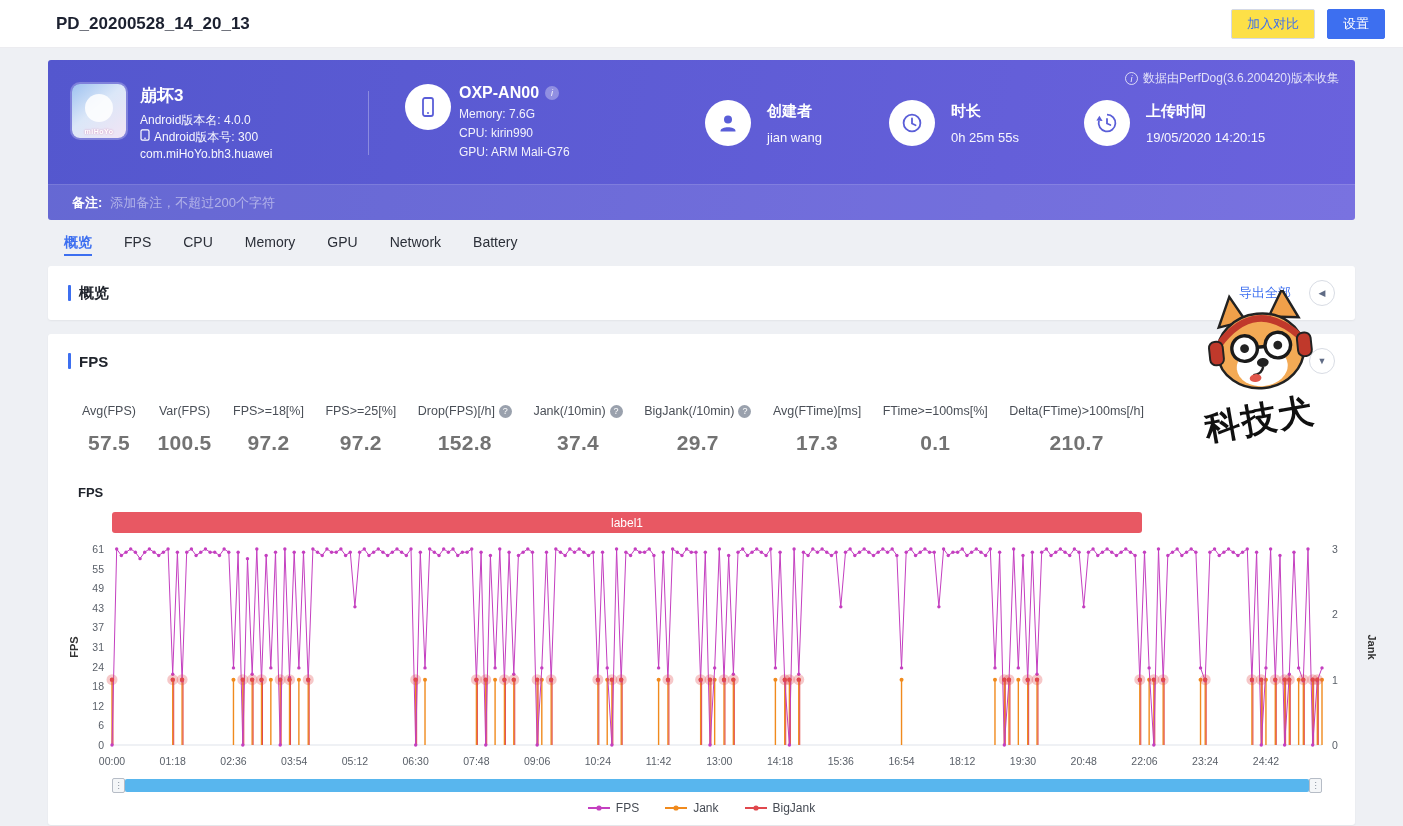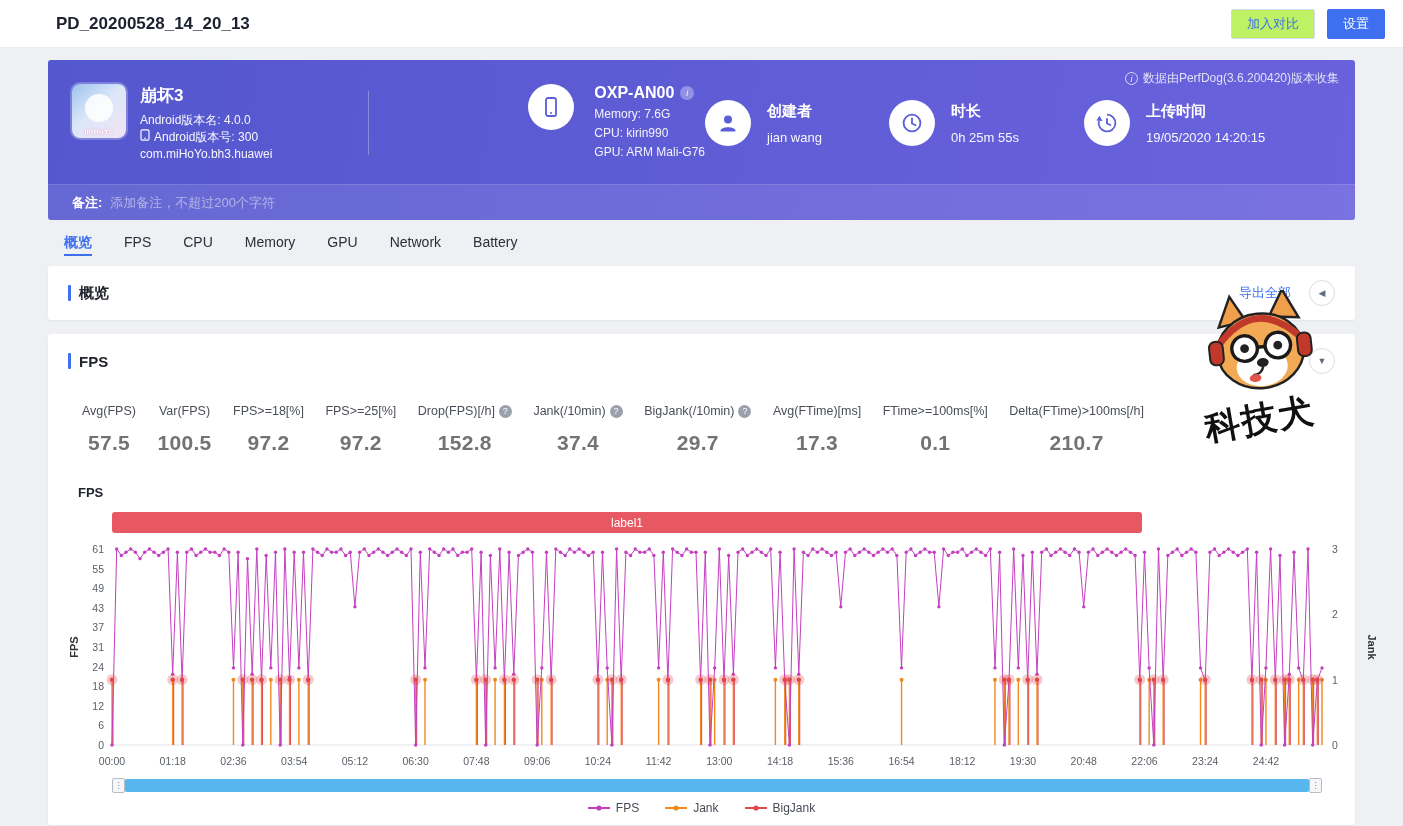--- a/index.html
+++ b/index.html
@@ -10,21 +10,21 @@
     font-family:"Liberation Sans","DejaVu Sans",sans-serif;
     color:#222;
   }
   
   .topbar { height:48px; background:#fff; border-bottom:1px solid #ececf0;
     display:flex; align-items:center; justify-content:space-between; padding:0 18px 0 56px; }
   .tb-title { font-size:17px; font-weight:bold; color:#1c2130; }
   .tb-actions { display:flex; gap:12px; }
   .btn { height:30px; padding:0 15px; border-radius:2px; font-size:13px; cursor:pointer;
     font-family:inherit; }
-  .btn.ghost { background:#bef264; border:1px solid #d4d9e6; color:#3d6ff0; }
+  .btn.ghost { background:#fde047; border:1px solid #d4d9e6; color:#3d6ff0; }
   .btn.primary { background:#3d6ff0; border:1px solid #3d6ff0; color:#fff; }
 
   
   .banner { position:relative; margin:12px 48px 0; border-radius:3px; color:#fff;
     background:linear-gradient(100deg,#5457ce 0%,#6a62dd 100%); }
   .collect-note { position:absolute; top:10px; right:16px; font-size:12px;
     color:rgba(255,255,255,.8); display:flex; align-items:center; gap:5px; }
   .info-icon { display:inline-flex; align-items:center; justify-content:center;
     width:13px; height:13px; border:1px solid rgba(255,255,255,.75); border-radius:50%;
     font-size:9px; font-style:italic; color:rgba(255,255,255,.9); flex-shrink:0; }
@@ -35,21 +35,21 @@
     background:linear-gradient(140deg,#9ec2f0 0%,#dbe7f8 45%,#f2e4f4 100%);
     box-shadow:0 0 0 2px rgba(255,255,255,.25); }
   .gi-face { position:absolute; left:13px; top:10px; width:28px; height:28px; border-radius:50%;
     background:#fff; opacity:.85; }
   .gi-text { position:absolute; bottom:3px; left:0; right:0; text-align:center;
     font-size:7px; font-weight:bold; color:#fff; letter-spacing:.5px; text-shadow:0 0 2px #d989b5; }
   .game-name { font-size:17px; font-weight:bold; margin-bottom:5px; }
   .game-line { font-size:12px; color:rgba(255,255,255,.95); line-height:17px;
     display:flex; align-items:center; gap:4px; }
   .v-divider { width:1px; height:64px; background:rgba(255,255,255,.3); margin-right:36px; flex-shrink:0; }
-  .device-block { display:flex; gap:20px; width:300px; align-items:flex-start;justify-content:flex-end; }
+  .device-block { display:flex; gap:8px; width:300px; align-items:flex-start; }
   .circle-icon { width:46px; height:46px; border-radius:50%; background:#fff; color:#5a5ed8;
     display:flex; align-items:center; justify-content:center; flex-shrink:0; }
   .device-model-row { display:flex; align-items:center; gap:6px; margin-bottom:3px; }
   .device-model { font-size:16px; font-weight:bold; }
   .dev-line { font-size:12px; color:rgba(255,255,255,.92); line-height:19px; }
   .stat-block { display:flex; gap:16px; align-items:center; }
   .stat-block.creator { width:184px; }
   .stat-block.duration { width:195px; }
   .stat-label { font-size:15px; font-weight:bold; margin-bottom:9px; }
   .stat-value { font-size:13px; color:rgba(255,255,255,.95); }

